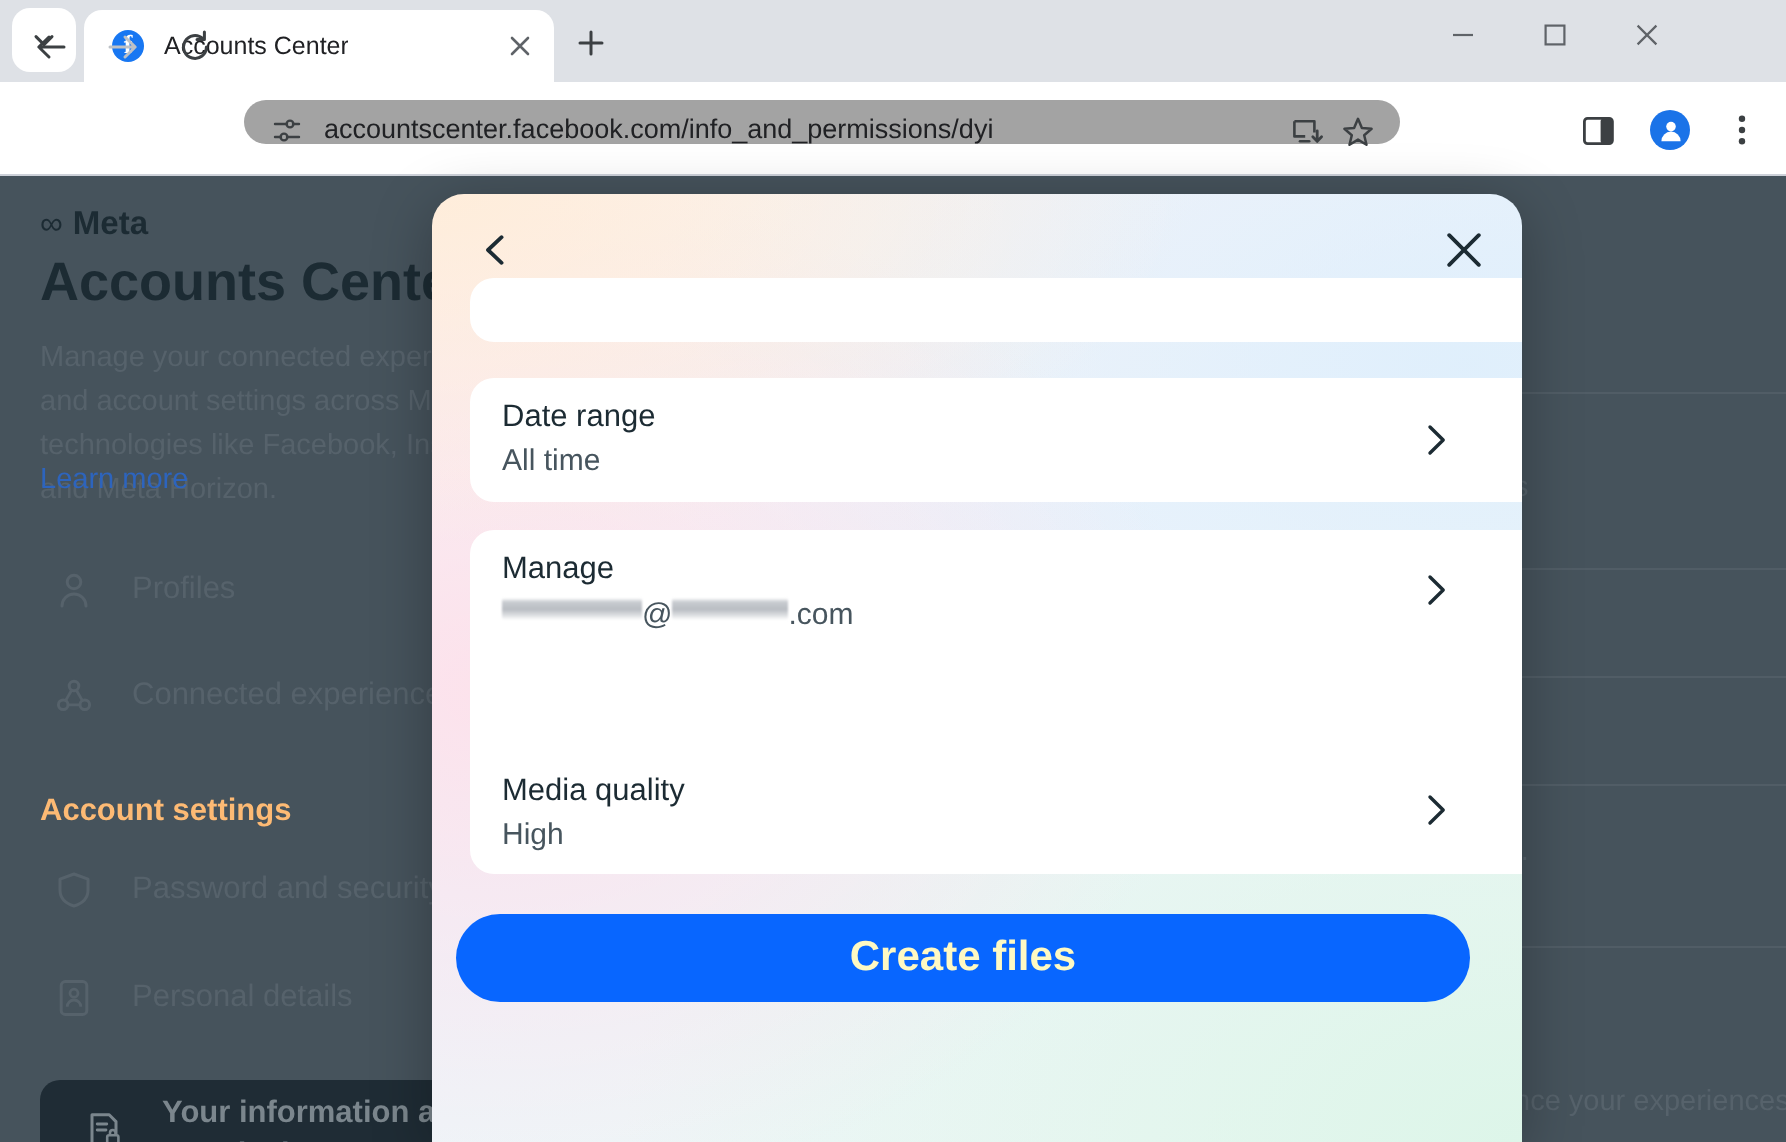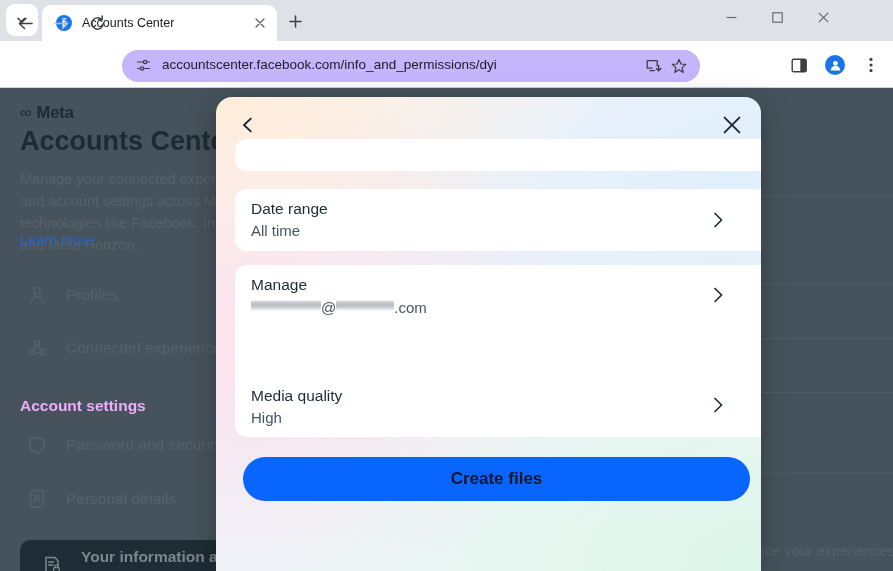--- a/index.html
+++ b/index.html
@@ -68,22 +68,22 @@
   }
   .nav-btn {
     position:absolute; top: 8px; width: 30px; height: 30px;
     display:flex; align-items:center; justify-content:center;
   }
   .nav-back { left: 10px; }
   .nav-fwd  { left: 46px; }
   .nav-rel  { left: 82px; }
 
   .omnibox {
-    position:absolute; left: 122px; top: 50px; width: 578px; height: 32px;
-    background: #c4b5fd; border-radius: 16px;
+    position:absolute; left: 122px; top: 50px; width: 578px; height: 22px;
+    background: #a3a3a3; border-radius: 16px;
     display:flex; align-items:center;
   }
   .omni-icon {
     position:absolute; left: 13px; top: 7px; width: 17px; height: 17px;
     display:flex; align-items:center; justify-content:center;
   }
   .omni-url {
     position:absolute; left: 40px; top: 0; height: 30px; line-height: 30px;
     font-size: 13.5px; color: #202124; white-space: nowrap;
   }
@@ -133,21 +133,21 @@
     position:absolute; left: 20px; top: 144px;
     font-size: 14.5px; color: #2d64bd;
   }
   .nav-item {
     position:absolute; left: 26px; width: 230px; height: 34px;
     display:flex; align-items:center; gap: 18px;
   }
   .nav-item .ni-ico { width: 22px; height: 22px; display:flex; align-items:center; justify-content:center;}
   .nav-item .ni-lbl { font-size: 15.5px; color: #56626b; white-space:nowrap; }
   .sect-head {
-    position:absolute; left: 20px; font-size: 15.5px; font-weight: 700; color:#f0abfc;
+    position:absolute; left: 20px; font-size: 15.5px; font-weight: 700; color:#fdba74;
   }
   .nav-sel {
     position:absolute; left: 20px; top: 452px; width: 255px; height: 44px;
     background: #1f2c35; border-radius: 10px;
   }
   .nav-sel .ni-ico { position:absolute; left: 21px; top: 14px; width:22px;height:22px; display:flex;align-items:center;justify-content:center;}
   .nav-sel .ni-lbl { position:absolute; left: 61px; top: 8px; font-size: 15.5px; font-weight:700; color:#7b868d; white-space:nowrap; }
   .nav-sel .ni-lbl2{ position:absolute; left: 61px; top: 29px; font-size: 15.5px; font-weight:700; color:#7b868d; white-space:nowrap; }
 
   .rdivider { position:absolute; height: 1px; background: #515d66; }
@@ -201,24 +201,24 @@
   .redacted { position:absolute; left: 16px; display:flex; align-items:baseline; }
   .redacted .blk {
     display:inline-block; height: 11px; border-radius: 1px;
     background: linear-gradient(180deg,#ffffff 0%,#c9ccd1 18%,#b9bdc3 52%,#dfe1e4 80%,#ffffff 100%);
     filter: blur(0.6px);
     transform: translateY(-2px);
   }
   .redacted .txt { font-size: 15px; color:#47555e; }
 
   .btn-primary {
-    position:absolute; left: 27px; top: 360px; width: 507px; height: 44px;
+    position:absolute; left: 12px; top: 360px; width: 507px; height: 44px;
     background: #0866ff; border-radius: 22px;
     display:flex; align-items:center; justify-content:center;
-    color:#0f172a; font-size: 17px; font-weight: 700;
+    color:#fef9c3; font-size: 21px; font-weight: 700;
     border: none; font-family: "Liberation Sans", sans-serif;
   }
   .disclaimer {
     position:absolute; left: 24px; top: 418px; width: 500px;
     font-size: 13.4px; color: #56626b; line-height: 19px;
   }
 </style>
 </head>
 <body>
 

